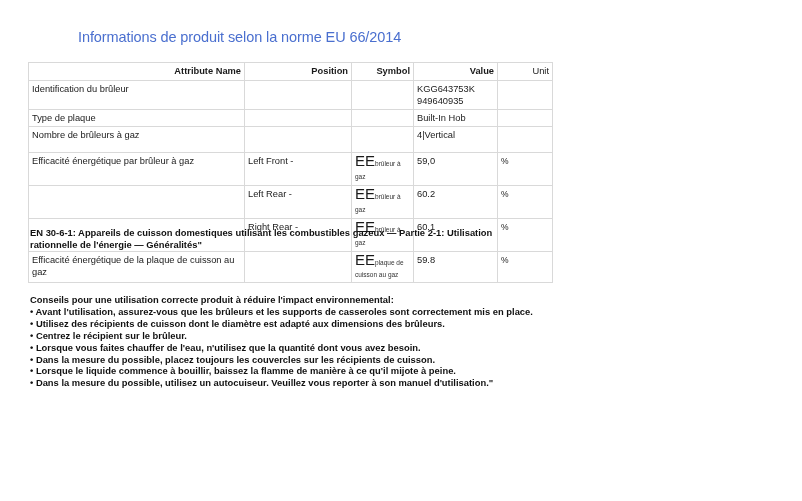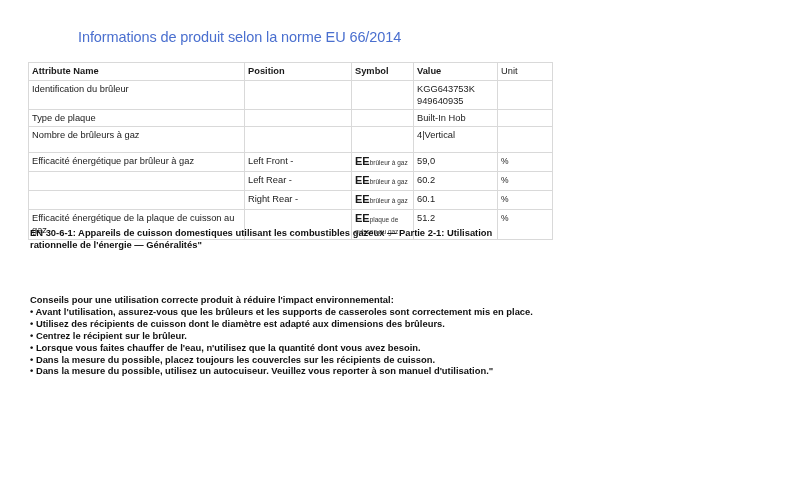--- a/index.html
+++ b/index.html
@@ -37,23 +37,24 @@
       border: 1px solid #d9d9d9;
       padding: 2px 3px 2px 3px;
       vertical-align: top;
       text-align: left;
       line-height: 12px;
       color: #1a1a1a;
     }
     table.spec th {
       font-weight: bold;
       height: 13px;
+      text-align: right;
     }
     table.spec th.unit { font-weight: normal; margin-left: 16px; }
-    .sym-main { font-size: 11px; font-weight: bold; }
+    .sym-main { font-size: 15px; }
     .sym-sub { font-size: 6.5px; color: #333; }
     .sym-sub2 { font-size: 6.5px; line-height: 8px; color: #333; }
     .pct { font-size: 8.5px; color: #555; }
     .norm {
       position: absolute;
       left: 30px;
       top: 227px;
       width: 480px;
       font-size: 9.4px;
       font-weight: bold;
@@ -137,29 +138,30 @@
       <td></td>
       <td>Right Rear -</td>
       <td><span class="sym-main">EE</span><span class="sym-sub">brûleur à gaz</span></td>
       <td>60.1</td>
       <td class="pct">%</td>
     </tr>
     <tr style="height:27px">
       <td>Efficacité énergétique de la plaque de cuisson au gaz</td>
       <td></td>
       <td><span class="sym-main">EE</span><span class="sym-sub2">plaque de cuisson au gaz</span></td>
-      <td>51.2</td>
+      <td>59.8</td>
       <td class="pct">%</td>
     </tr>
   </tbody>
 </table>
 
 <div class="norm">EN 30-6-1: Appareils de cuisson domestiques utilisant les combustibles gazeux — Partie 2-1: Utilisation rationnelle de l'énergie — Généralités"</div>
 
 <div class="advice">
   <span class="line">Conseils pour une utilisation correcte produit à réduire l'impact environnemental:</span>
   <span class="line">• Avant l'utilisation, assurez-vous que les brûleurs et les supports de casseroles sont correctement mis en place.</span>
   <span class="line">• Utilisez des récipients de cuisson dont le diamètre est adapté aux dimensions des brûleurs.</span>
   <span class="line">• Centrez le récipient sur le brûleur.</span>
   <span class="line">• Lorsque vous faites chauffer de l'eau, n'utilisez que la quantité dont vous avez besoin.</span>
   <span class="line">• Dans la mesure du possible, placez toujours les couvercles sur les récipients de cuisson.</span>
+  <span class="line">• Lorsque le liquide commence à bouillir, baissez la flamme de manière à ce qu'il mijote à peine.</span>
   <span class="line">• Dans la mesure du possible, utilisez un autocuiseur. Veuillez vous reporter à son manuel d'utilisation."</span>
 </div>
 
 </body></html>

